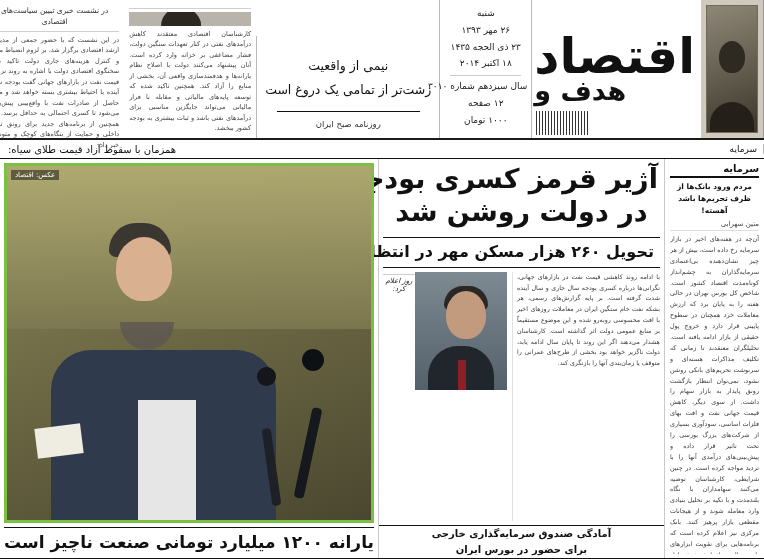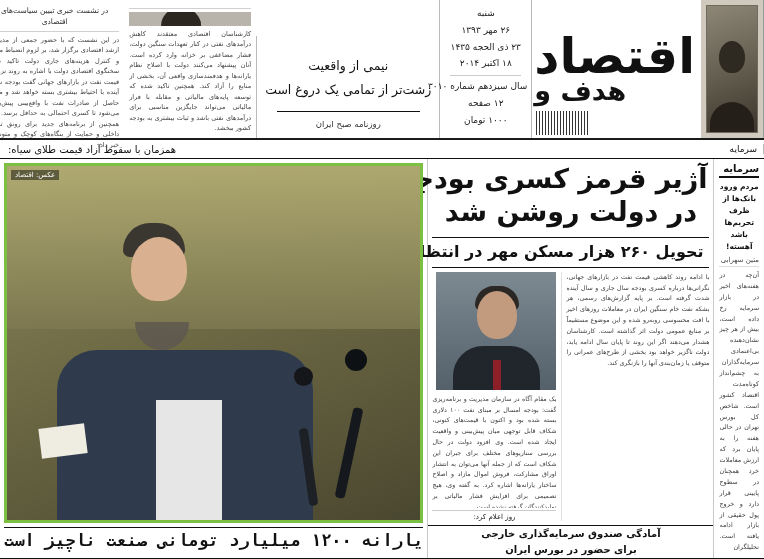--- a/index.html
+++ b/index.html
@@ -313,21 +313,21 @@
   .bigphoto .paper{
     position:absolute;left:8%;bottom:18%;width:46px;height:30px;background:#efece2;transform:rotate(-7deg);
   }
   .photo-credit{
     position:absolute;left:4px;top:4px;font-size:7px;color:#fff;background:rgba(0,0,0,.45);padding:1px 4px;
   }
   .photo-caption{
     border-top:1px solid #111;margin-top:4px;padding-top:3px;text-align:center;
   }
   .pc-name{font-size:9px;color:#111;text-align:right;padding:0 4px 2px;}
-  .pc-head{font-size:17px;font-weight:bold;color:#111;line-height:1.35;white-space:nowrap;font-family:Liberation Mono, monospace;}
+  .pc-head{font-size:17px;font-weight:bold;color:#111;line-height:1.35;white-space:nowrap;}
   .pc-more{font-size:7px;color:#333;text-align:left;padding:2px 4px 0;}
 
   
   .bottom{
     display:flex;flex-direction:row;height:70px;border-top:2px solid #111;box-sizing:border-box;
   }
 </style>
 </head>
 <body>
 
@@ -413,21 +413,21 @@
     </div>
 
     <div class="center" style="order:1;">
       <div class="lead-title">
         <div class="l1">آژیر قرمز کسری بودجه</div>
         <div class="l2">در دولت روشن شد</div>
       </div>
       <div class="sub-head">تحویل ۲۶۰ هزار مسکن مهر در انتظار وزارت نیرو</div>
       <div class="center-body">
         <div class="col-text">با ادامه روند کاهشی قیمت نفت در بازارهای جهانی، نگرانی‌ها درباره کسری بودجه سال جاری و سال آینده شدت گرفته است. بر پایه گزارش‌های رسمی، هر بشکه نفت خام سنگین ایران در معاملات روزهای اخیر با افت محسوسی روبه‌رو شده و این موضوع مستقیماً بر منابع عمومی دولت اثر گذاشته است. کارشناسان هشدار می‌دهند اگر این روند تا پایان سال ادامه یابد، دولت ناگزیر خواهد بود بخشی از طرح‌های عمرانی را متوقف یا زمان‌بندی آنها را بازنگری کند.</div>
-        <div style="width:124px;display:flex;flex-direction:column;">
+        <div style="width:124px;display:flex;flex-direction:row;font-style:italic;">
           <div class="col-photo">
             <div class="bg"></div>
               <div class="hair"></div>
               <div class="face"></div>
               <div class="suit"></div>
               <div class="tie"></div>
           </div>
           <div class="col-text" style="border-left:none;padding-left:0;">یک مقام آگاه در سازمان مدیریت و برنامه‌ریزی گفت: بودجه امسال بر مبنای نفت ۱۰۰ دلاری بسته شده بود و اکنون با قیمت‌های کنونی، شکاف قابل توجهی میان پیش‌بینی و واقعیت ایجاد شده است. وی افزود دولت در حال بررسی سناریوهای مختلف برای جبران این شکاف است که از جمله آنها می‌توان به انتشار اوراق مشارکت، فروش اموال مازاد و اصلاح ساختار یارانه‌ها اشاره کرد. به گفته وی، هیچ تصمیمی برای افزایش فشار مالیاتی بر تولیدکنندگان گرفته نشده است.</div>
           <div class="cap-note">روز اعلام کرد:</div>
         </div>

